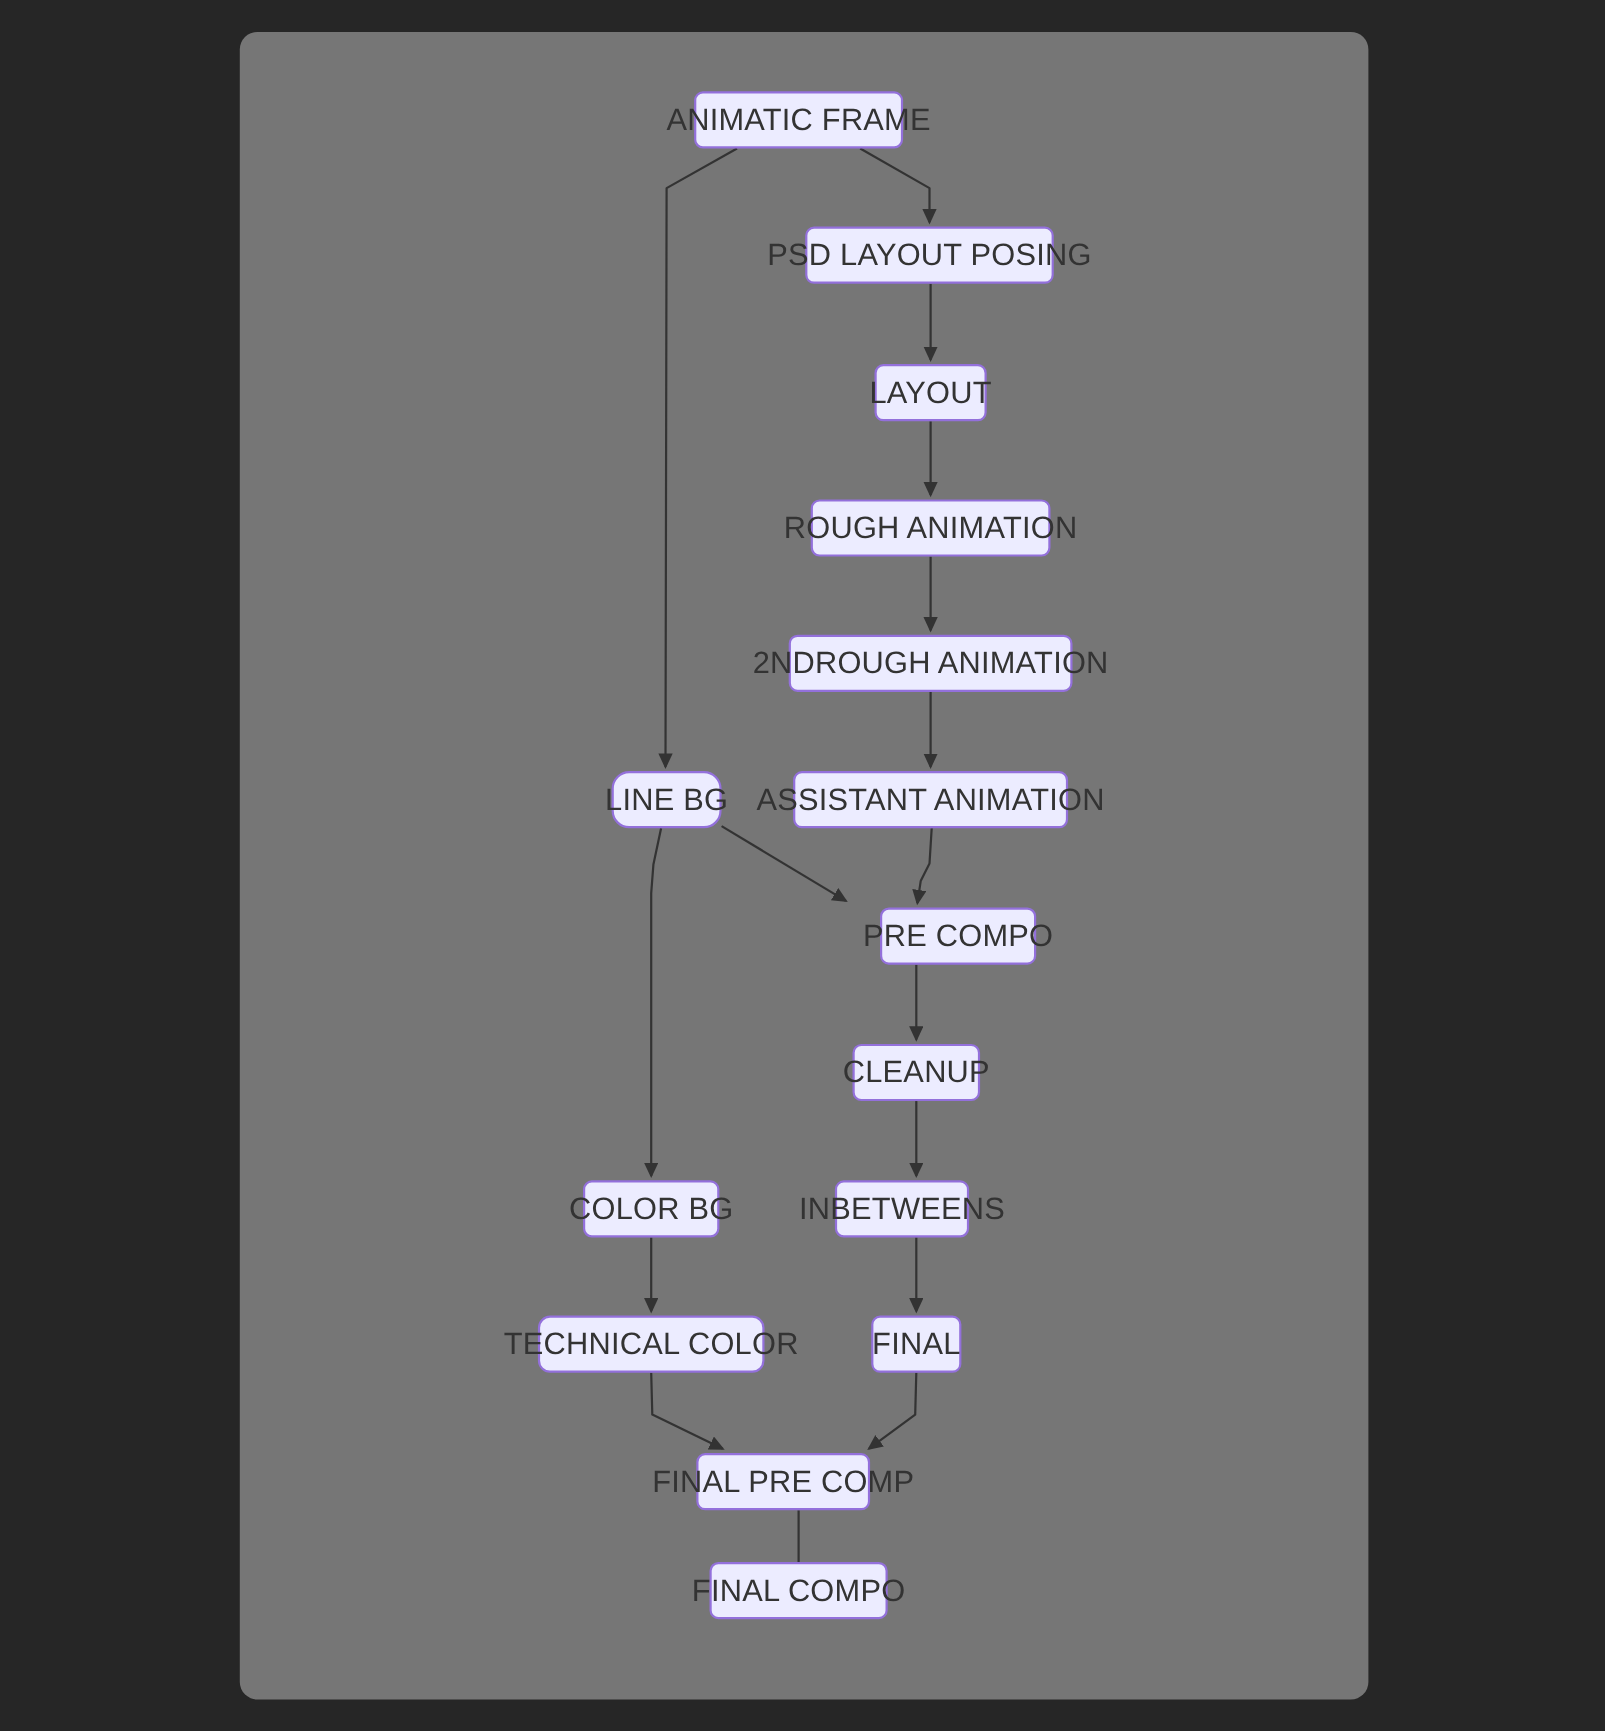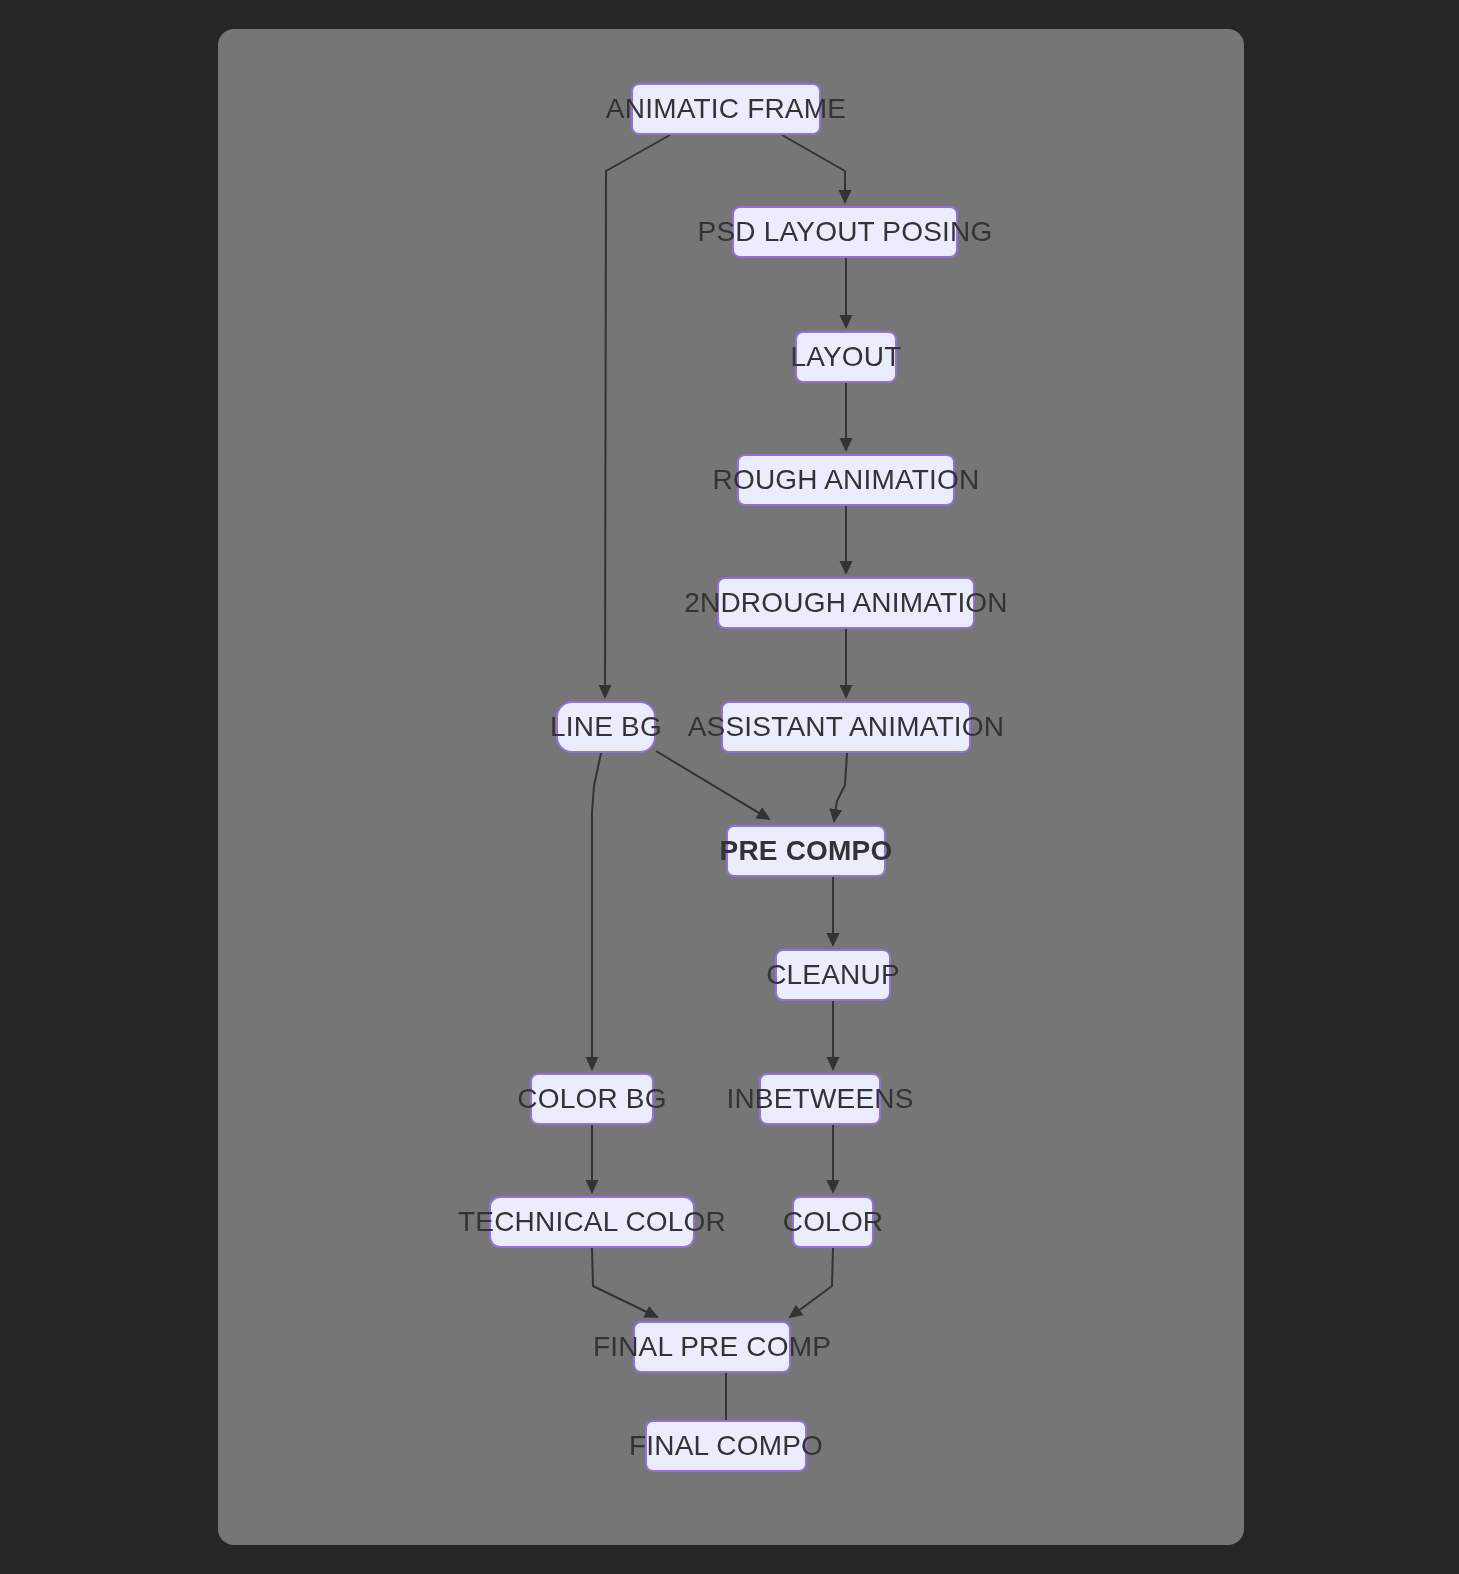--- a/index.html
+++ b/index.html
@@ -83,34 +83,34 @@
       </div>
       <div class="node" style="left: 717px; top: 577px; width: 258px; height: 52px;">
         <span class="node-label">2NDROUGH ANIMATION</span>
       </div>
       <div class="node" style="left: 721px; top: 701px; width: 250px; height: 52px;">
         <span class="node-label">ASSISTANT ANIMATION</span>
       </div>
       <div class="node" style="left: 556px; top: 701px; width: 100px; height: 52px; border-radius: 16px;">
         <span class="node-label">LINE BG</span>
       </div>
-      <div class="node" style="left: 726px; top: 825px; width: 160px; height: 52px; font-weight: bold;">
+      <div class="node" style="left: 800px; top: 825px; width: 142px; height: 52px;">
         <span class="node-label">PRE COMPO</span>
       </div>
       <div class="node" style="left: 775px; top: 949px; width: 116px; height: 52px;">
         <span class="node-label">CLEANUP</span>
       </div>
       <div class="node" style="left: 759px; top: 1073px; width: 122px; height: 52px; align-items: center;">
         <span class="node-label">INBETWEENS</span>
       </div>
       <div class="node" style="left: 530px; top: 1073px; width: 124px; height: 52px;">
         <span class="node-label">COLOR BG</span>
       </div>
       <div class="node" style="left: 792px; top: 1196px; width: 82px; height: 52px;">
-        <span class="node-label">COLOR</span>
+        <span class="node-label">FINAL</span>
       </div>
       <div class="node" style="left: 489px; top: 1196px; width: 206px; height: 52px; border-radius: 11px;">
         <span class="node-label">TECHNICAL COLOR</span>
       </div>
       <div class="node" style="left: 633px; top: 1321px; width: 158px; height: 52px;">
         <span class="node-label">FINAL PRE COMP</span>
       </div>
       <div class="node" style="left: 645px; top: 1420px; width: 162px; height: 52px;">
         <span class="node-label">FINAL COMPO</span>
       </div>

